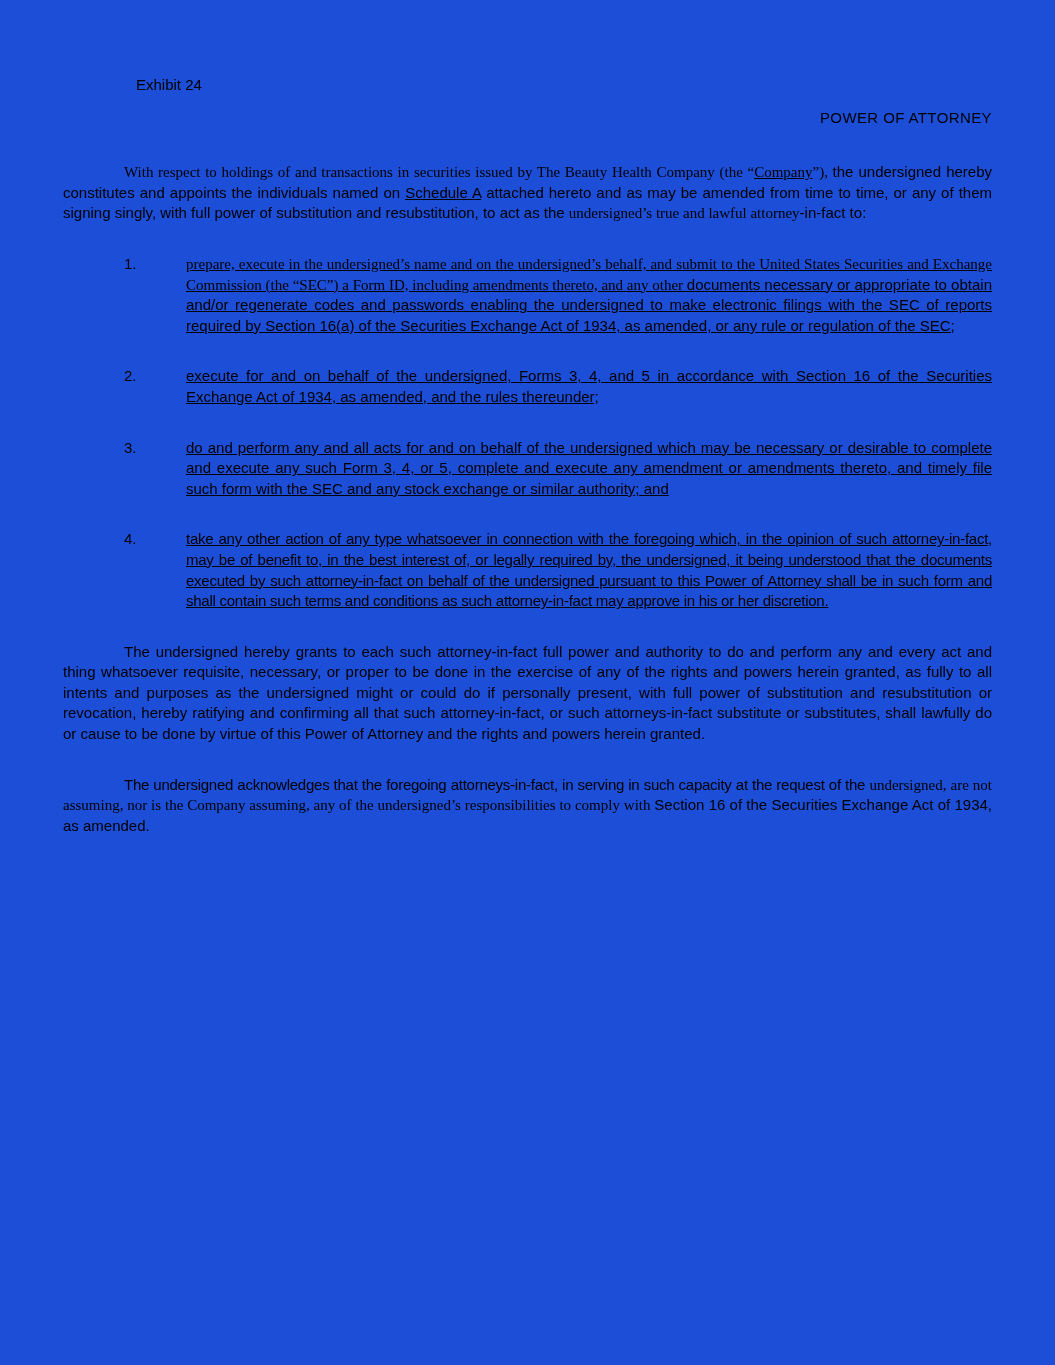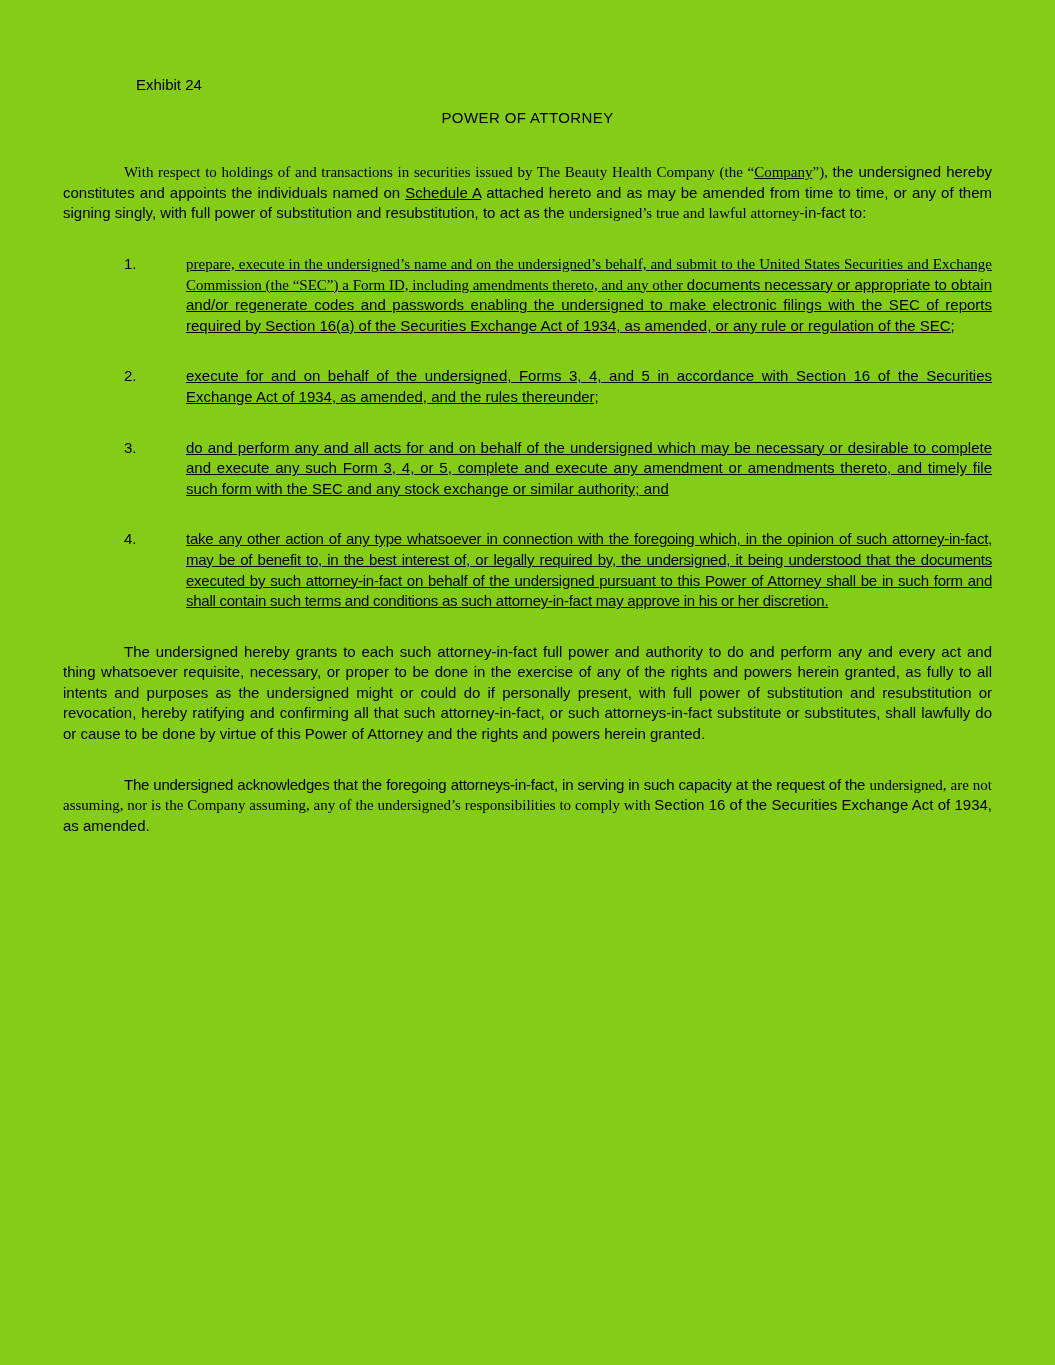--- a/index.html
+++ b/index.html
@@ -3,33 +3,33 @@
 <meta charset="utf-8">
 <style>
   html, body {
     margin: 0;
     padding: 0;
     background: #ffffff;
   }
   .page {
     width: 1055px;
     min-height: 1365px;
-    background: #84cc16;
+    background: #1d4ed8;
     color: #000000;
     box-sizing: border-box;
     padding: 75px 63px 40px 63px;
     font-family: "Liberation Sans", sans-serif;
     font-size: 15px;
     line-height: 20.6px;
   }
   .exhibit {
     margin: 0 0 12px 73px;
   }
   .doc-title {
-    text-align: center;
+    text-align: right;
     margin: 0 0 34px 0;
     letter-spacing: 0.4px;
   }
   .para {
     text-align: justify;
     margin: 12px 0 30px 0;
   }
   .para.indent {
     text-indent: 61px;
   }

